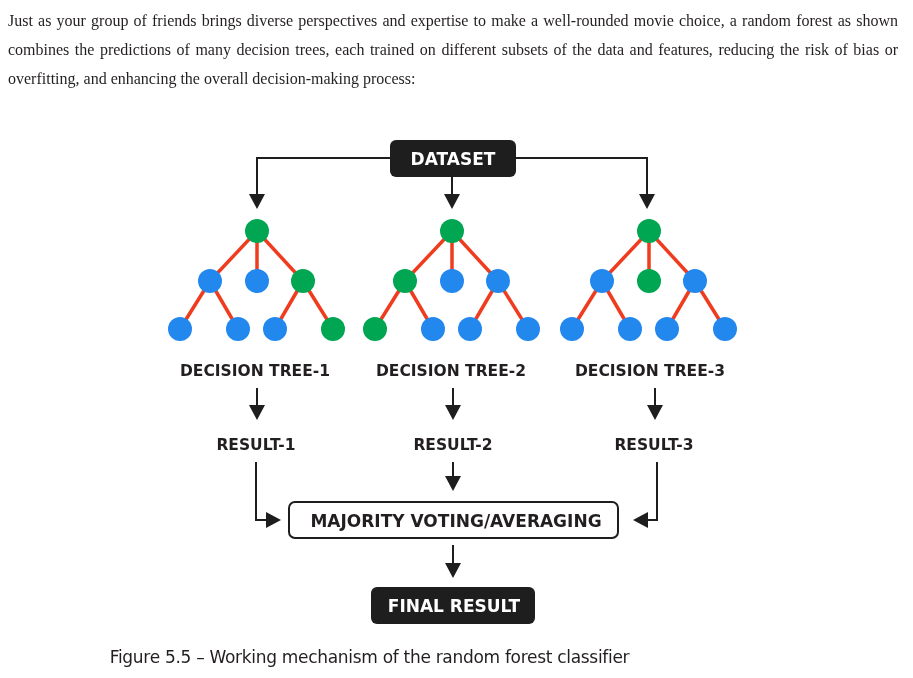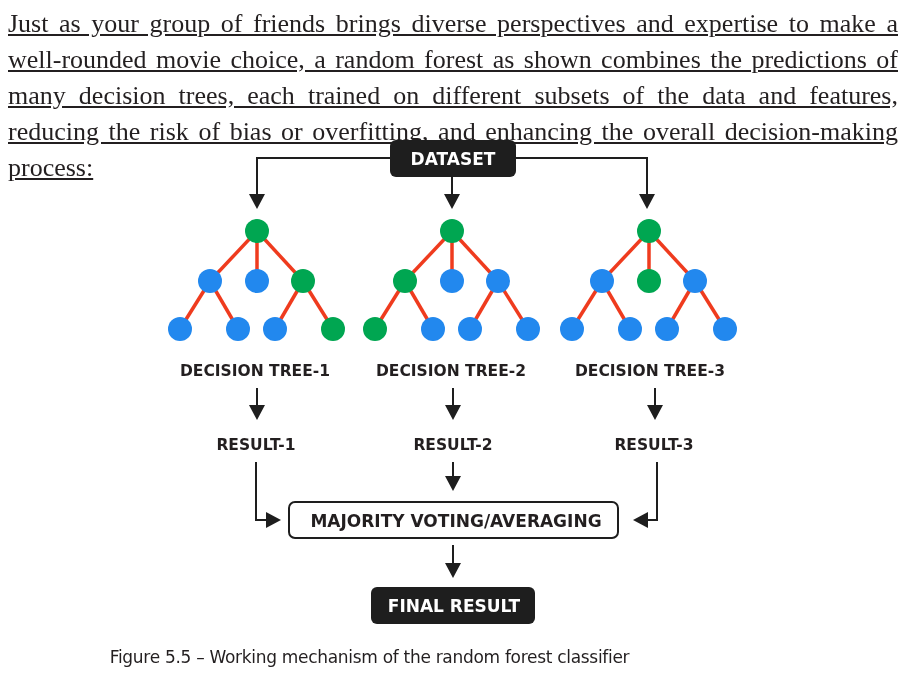--- a/index.html
+++ b/index.html
@@ -1,21 +1,21 @@
 <!DOCTYPE html>
 <html><head>
 <meta charset="utf-8">
 <style>
   html, body { margin: 0; padding: 0; background: #ffffff; }
   body { width: 913px; height: 678px; position: relative; overflow: hidden; }
   .para {
     position: absolute; left: 8px; top: 6px; width: 890px;
     font-family: "Liberation Serif", "DejaVu Serif", serif;
-    font-size: 26px; line-height: 36px; color: #231f20;
-    text-align: justify; margin: 0; text-decoration: underline;
+    font-size: 16px; line-height: 29px; color: #231f20;
+    text-align: justify; margin: 0;
   }
   svg.diagram { position: absolute; left: 0; top: 0; }
   .caption {
     position: absolute; left: 0; width: 739px; top: 647px; text-align: center;
     font-family: "DejaVu Sans", "Liberation Sans", sans-serif; font-size: 17px;
     color: #231f20; letter-spacing: -0.3px;
   }
   .lbl { font-family: "DejaVu Sans", "Liberation Sans", sans-serif; font-weight: bold; }
 </style>
 </head>

